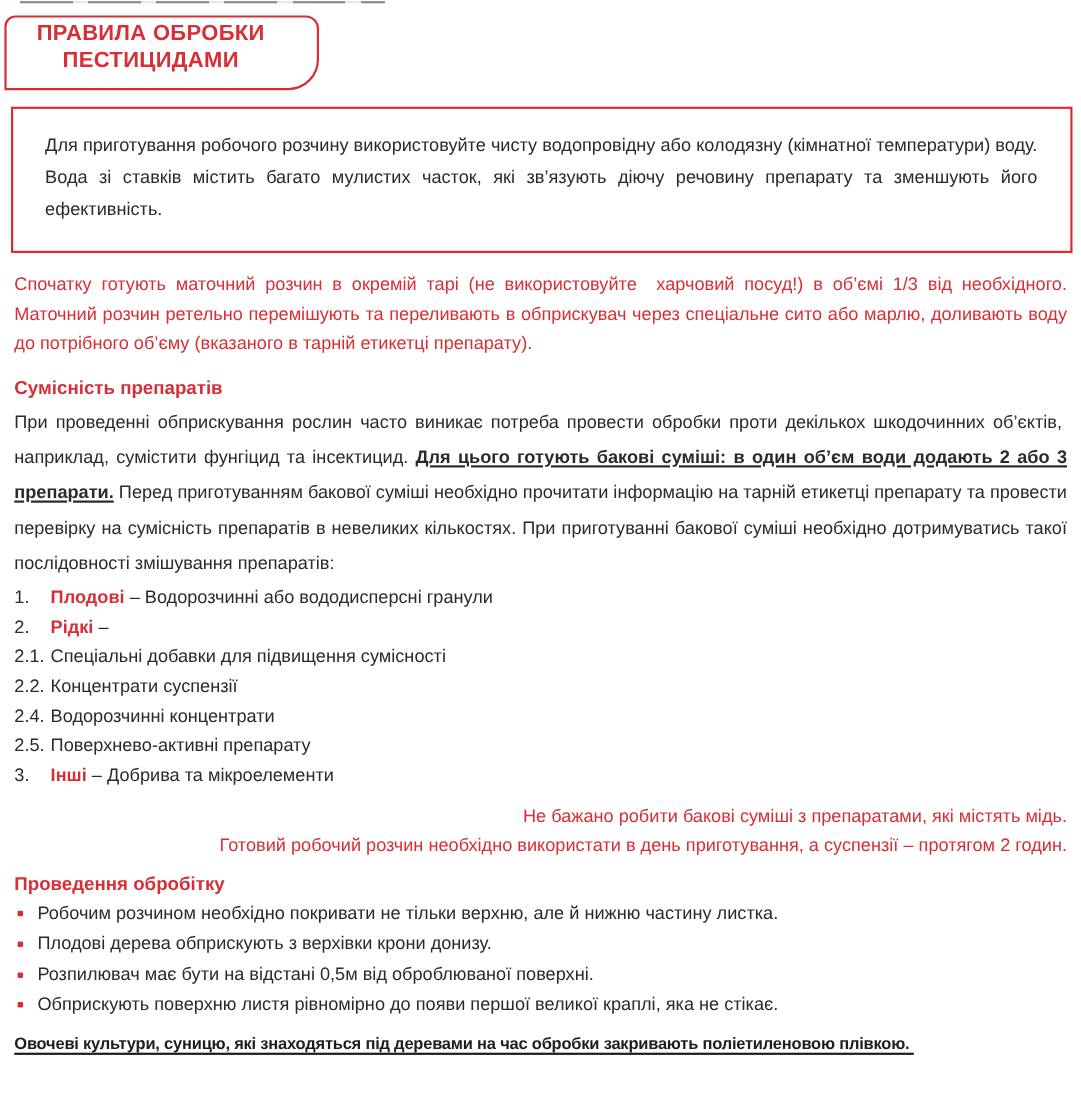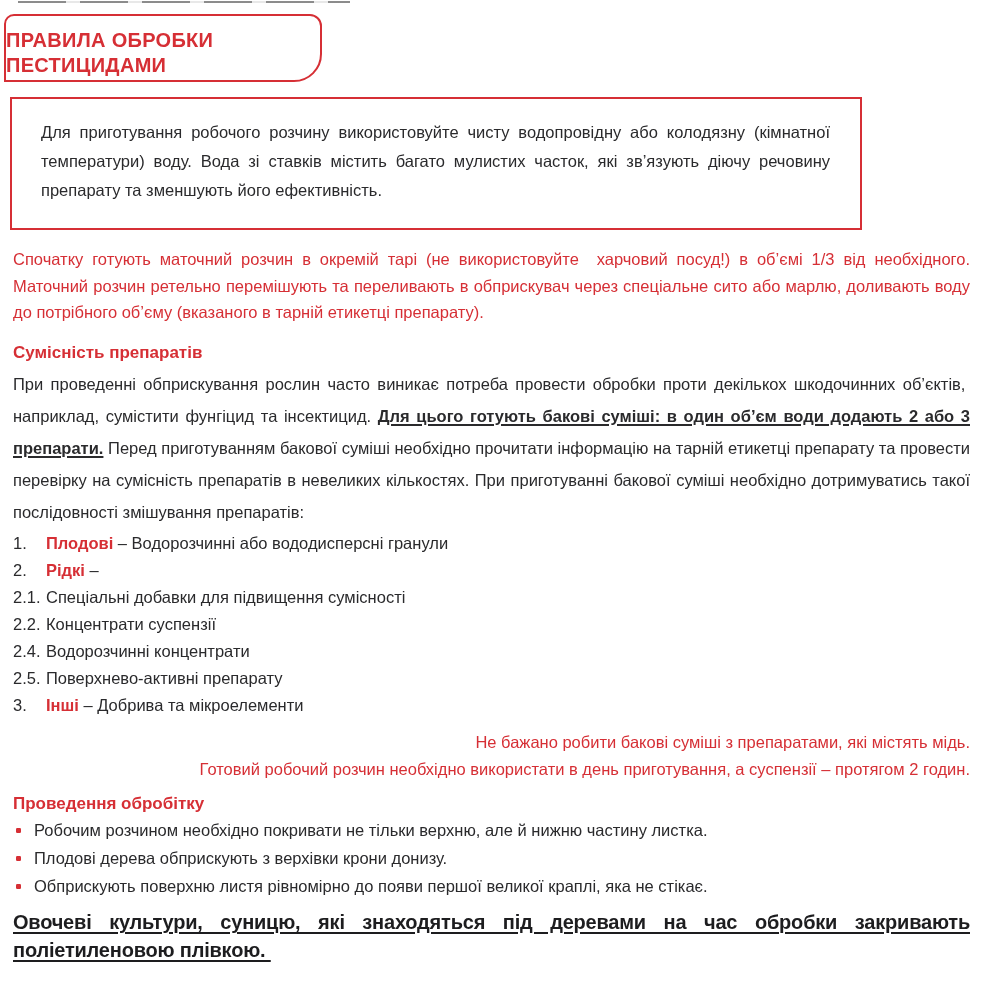--- a/index.html
+++ b/index.html
@@ -12,29 +12,29 @@
     width:983px;height:1000px;overflow:hidden;position:relative;
     font-family:"Liberation Sans", sans-serif;color:var(--ink);
     -webkit-font-smoothing:antialiased;
   }
   .top-cut-line{
     position:absolute;top:1px;left:18px;width:332px;height:2px;
     background:repeating-linear-gradient(90deg,#6f6f6f 0 48px,rgba(111,111,111,.2) 48px 62px);
     opacity:.8;
   }
   .badge{
-    position:absolute;top:14px;left:4px;width:318px;height:68px;
+    position:absolute;top:14px;left:4px;width:286px;height:68px;
     border:2.5px solid var(--red);border-radius:10px 12px 28px 0;
-    padding:12px 20px 0 0;text-align:left;
+    padding:2px 20px 0 0;text-align:center;
     color:var(--red);font-weight:bold;font-size:20px;line-height:25px;letter-spacing:.3px;
     background:#fff;
   }
   main{position:absolute;top:97px;left:13px;right:13px;}
   .info-box{
-    margin-left:-3px;width:852px;height:133px;
+    margin-left:-3px;width:965px;height:133px;
     border:2px solid var(--red);
     padding:19px 30px 0 29px;
     font-size:16.5px;line-height:29px;text-align:justify;
   }
   .red-para{
     margin-top:16px;min-height:80px;
     color:var(--red);font-size:16.5px;line-height:26.5px;text-align:justify;
   }
   .h-red{
     color:var(--red);font-size:17px;font-weight:bold;line-height:21px;
@@ -55,21 +55,21 @@
   .term{color:var(--red);font-weight:bold;}
   .red-notes{margin-top:10px;text-align:right;}
   .red-note{color:var(--red);font-size:16.5px;line-height:27px;}
   .bullets{margin-top:3px;list-style:none;font-size:16.5px;line-height:27.8px;}
   .bullets li{position:relative;padding-left:21px;}
   .dot{
     position:absolute;left:3px;top:11px;width:5px;height:5px;
     background:var(--red);border-radius:1.2px;display:block;
   }
   .footer-note{
-    margin-top:8px;font-weight:bold;font-size:20px;line-height:28px;
+    margin-top:8px;font-weight:bold;font-size:15px;line-height:28px;
     text-align:justify;color:#1d1d1f;letter-spacing:-0.2px;
   }
   .footer-note span{
     text-decoration:underline;text-decoration-thickness:1.8px;text-underline-offset:3px;
   }
 </style>
 </head>
 <body>
 
 <div class="top-cut-line"></div>
@@ -133,19 +133,23 @@
     <li>
       <span class="dot"></span>
       <span>Робочим розчином необхідно покривати не тільки верхню, але й нижню частину листка.</span>
     </li>
     <li>
       <span class="dot"></span>
       <span>Плодові дерева обприскують з верхівки крони донизу.</span>
     </li>
     <li>
       <span class="dot"></span>
+      <span>Розпилювач має бути на відстані 0,5м від оброблюваної поверхні.</span>
+    </li>
+    <li>
+      <span class="dot"></span>
       <span>Обприскують поверхню листя рівномірно до появи першої великої краплі, яка не стікає.</span>
     </li>
   </ul>
 
   <p class="footer-note"><span>Овочеві культури, суницю, які знаходяться під деревами на час обробки закривають поліетиленовою плівкою.&nbsp;</span></p>
 
 </main>
 
 </body></html>

